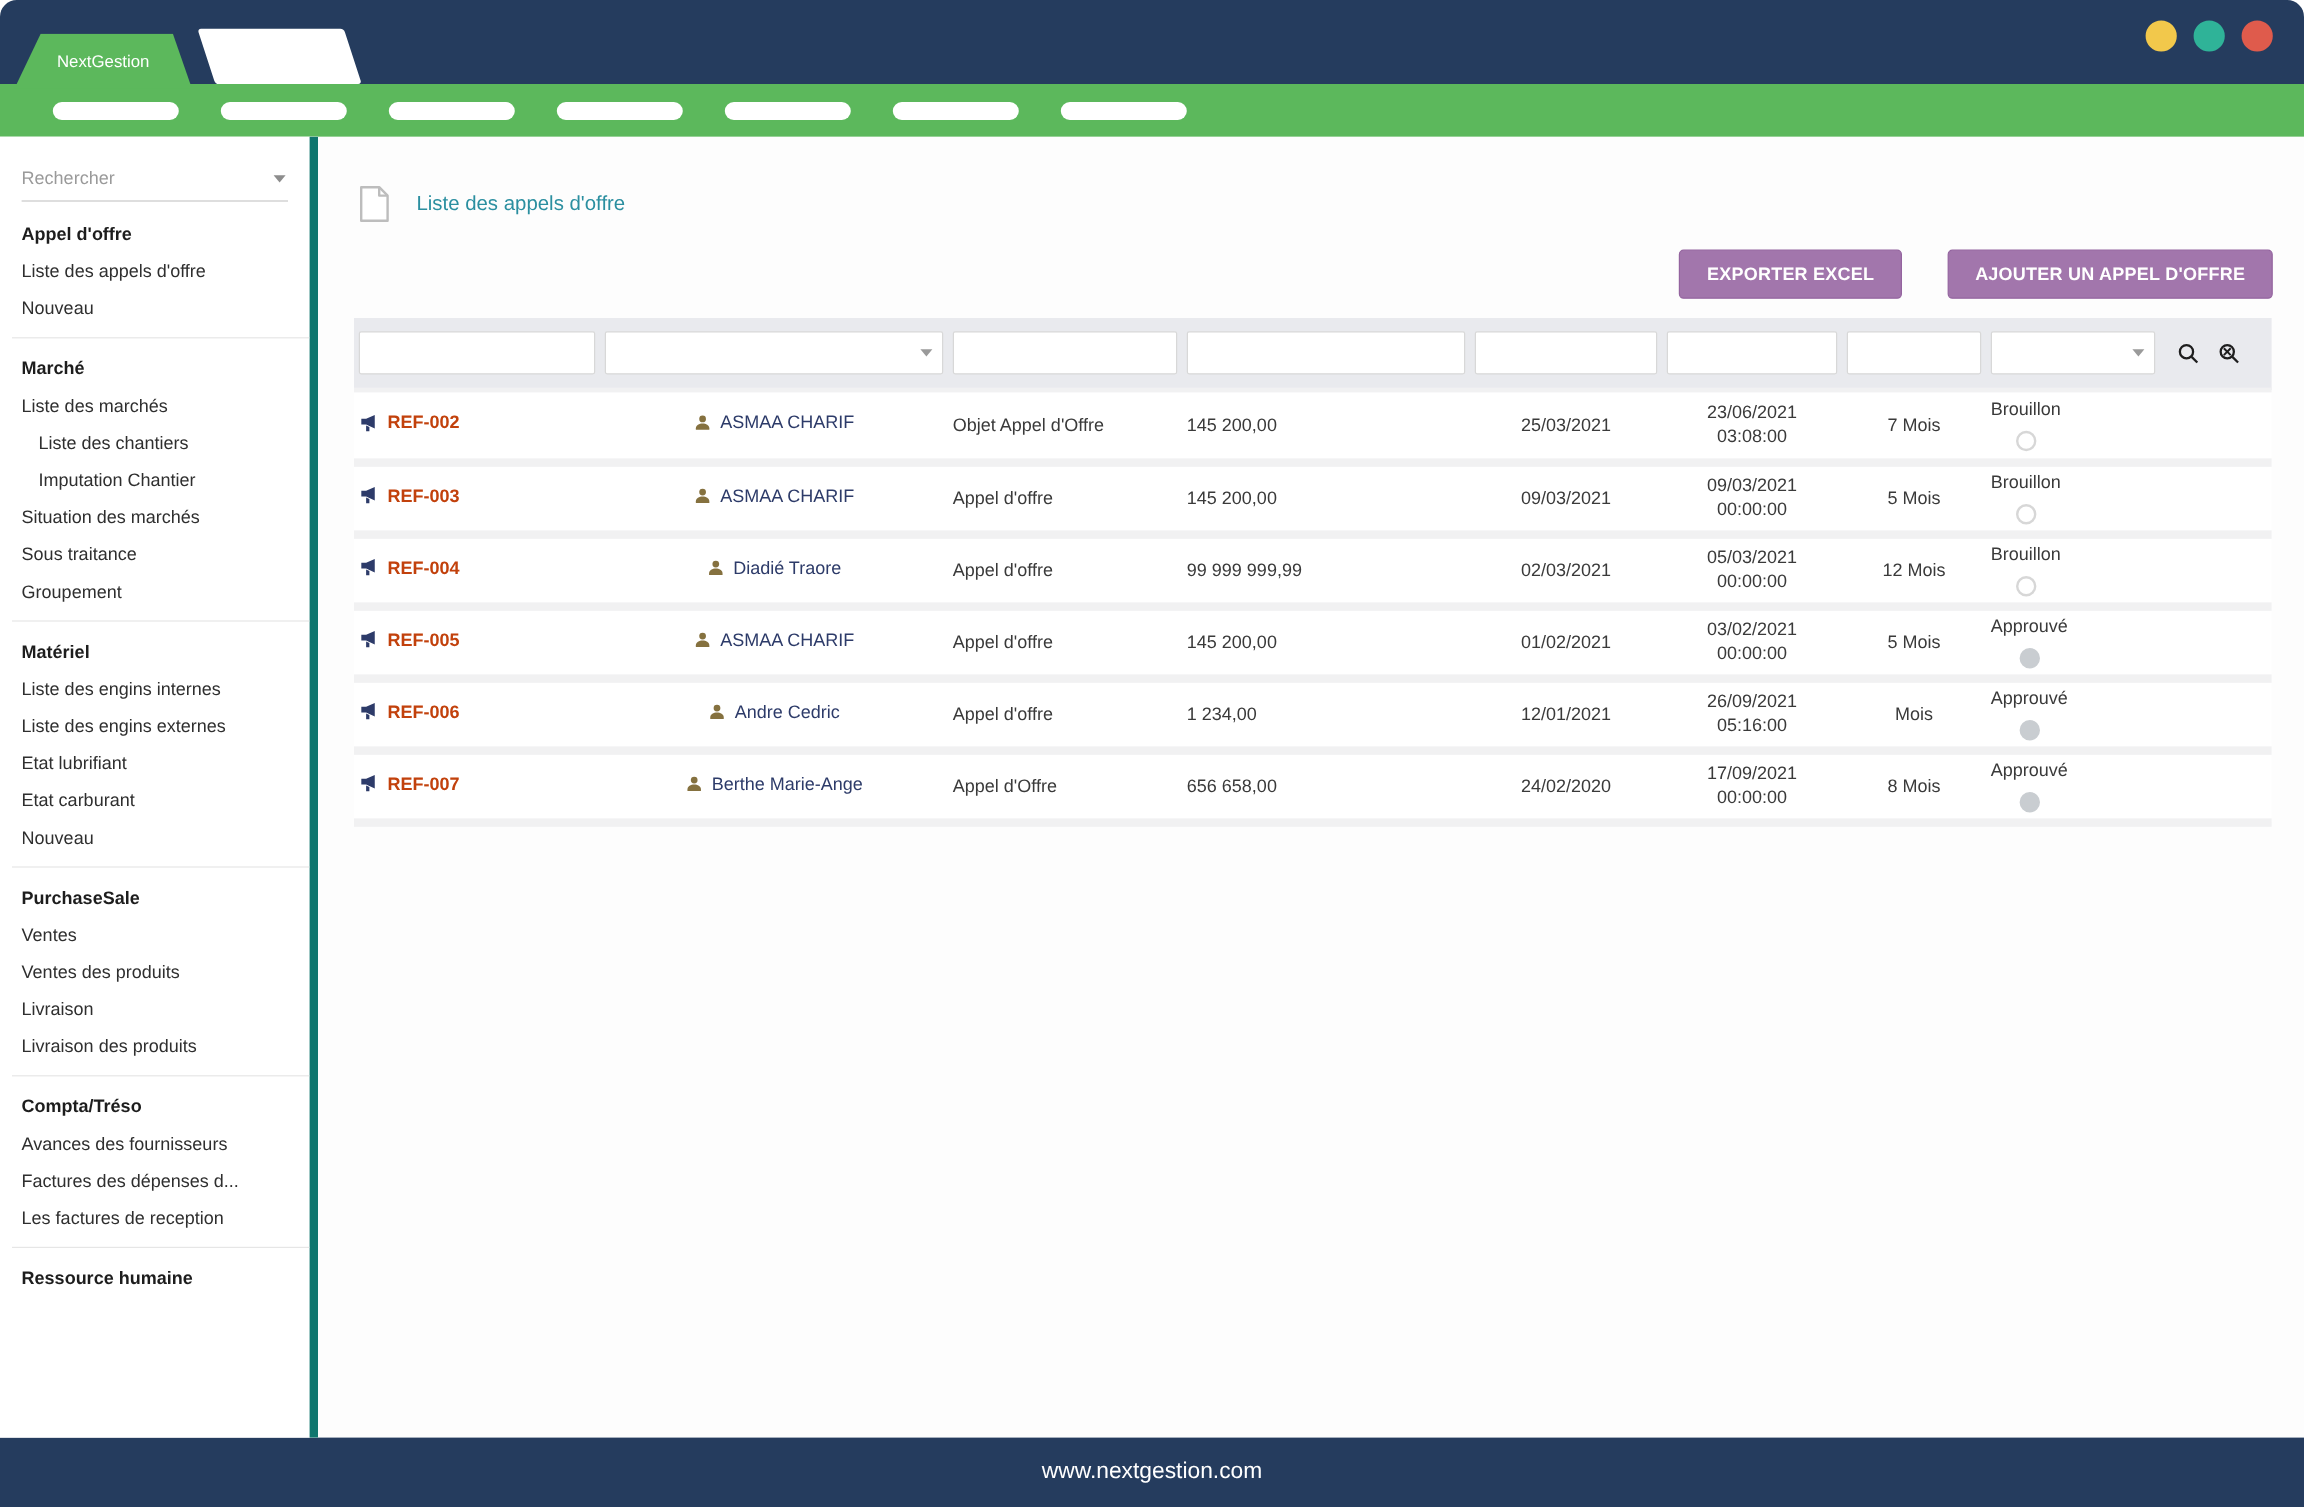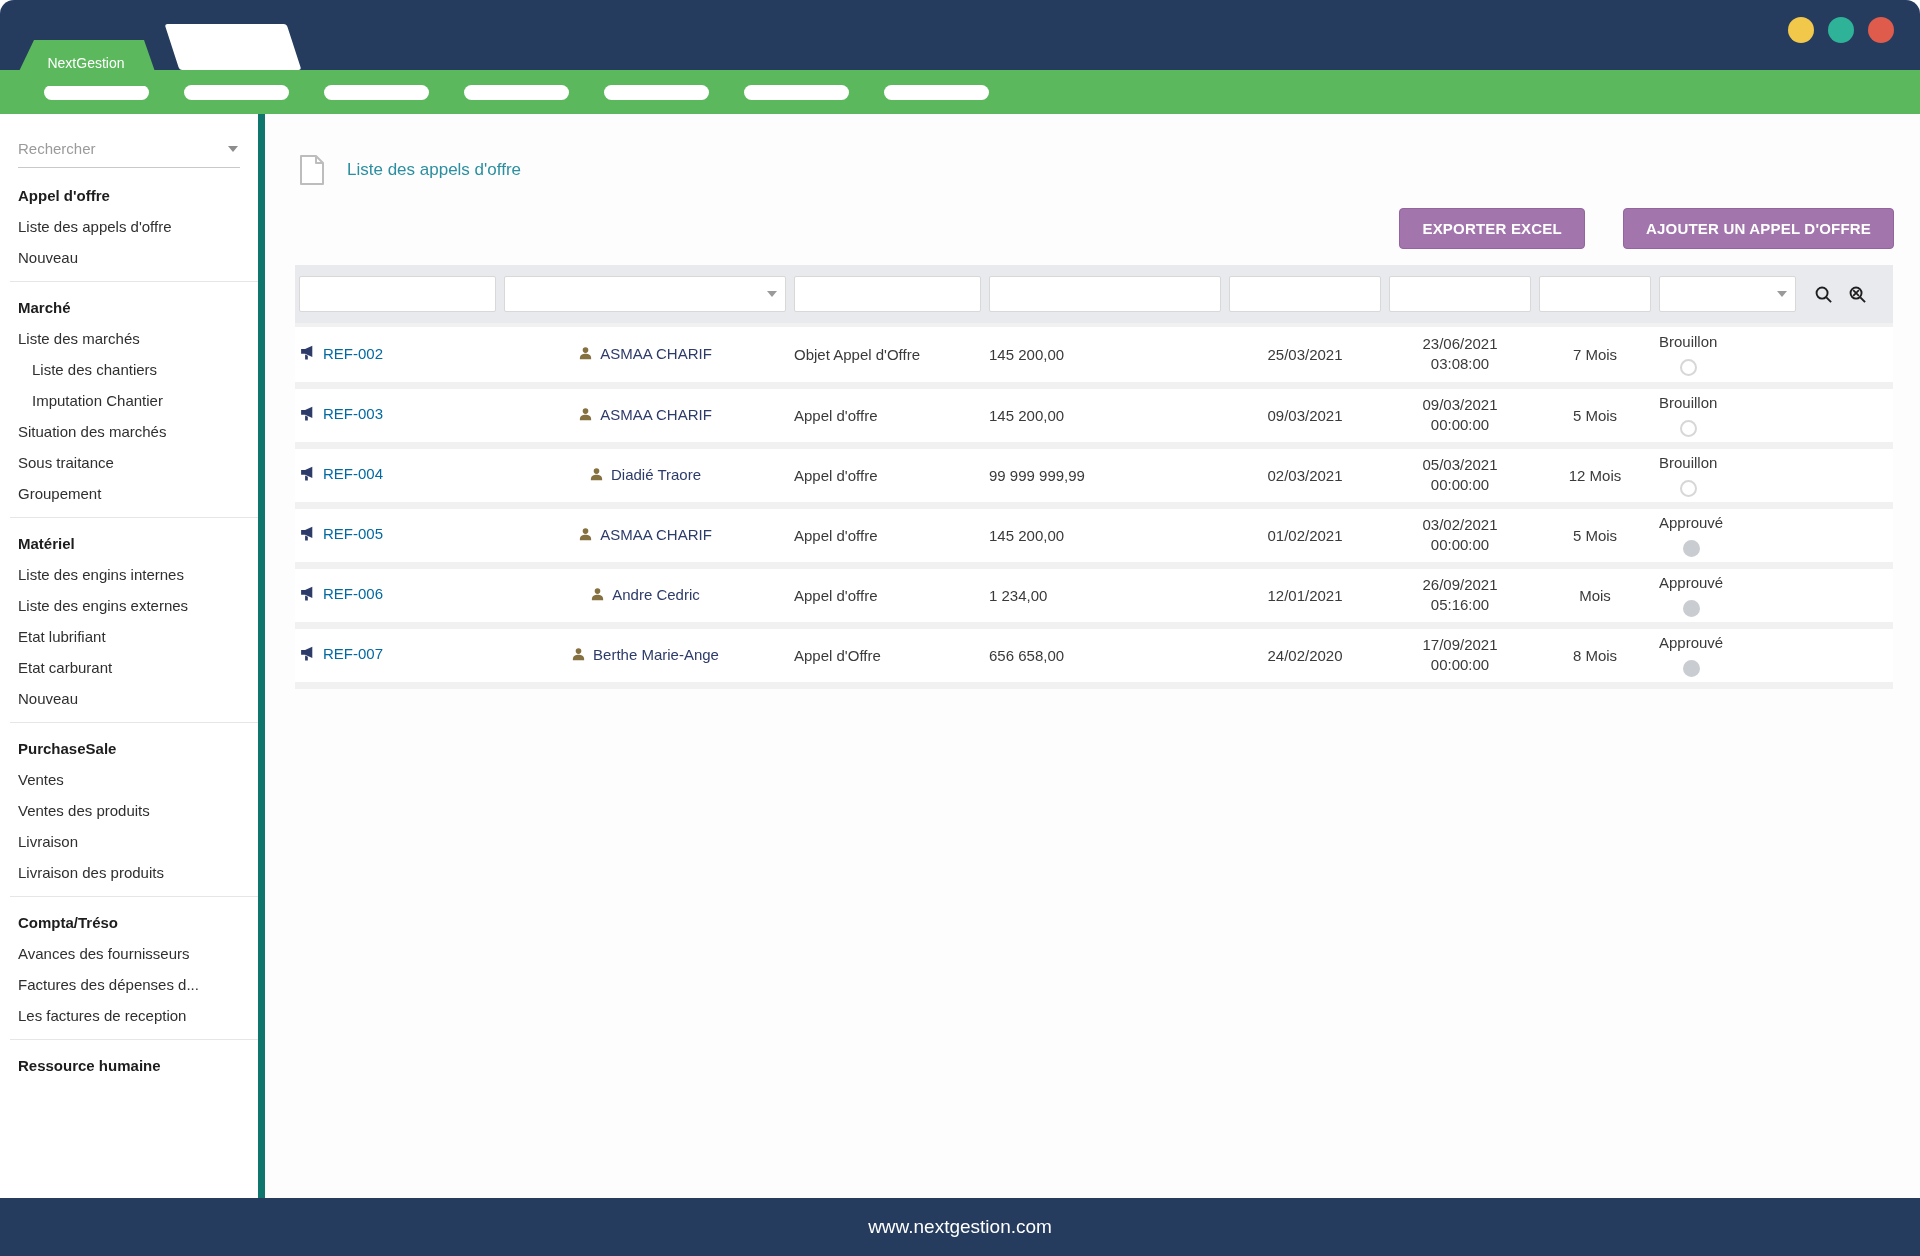--- a/index.html
+++ b/index.html
@@ -1,20 +1,20 @@
 <!DOCTYPE html>
 <html><head>
 <meta charset="utf-8">
 <style>
   * { margin:0; padding:0; box-sizing:border-box; }
   html,body { width:1920px; height:1256px; background:#ffffff; font-family:"Liberation Sans", sans-serif; overflow:hidden; }
 
   
   .topbar { position:relative; width:1920px; height:70px; background:#253C5E; border-radius:14px 14px 0 0; }
-  .tab-brand { position:absolute; left:12px; top:40px; width:148px; height:46px; background:#5CB85C;
+  .tab-brand { position:absolute; left:12px; top:28px; width:148px; height:46px; background:#5CB85C;
     clip-path:polygon(22px 0, calc(100% - 16px) 0, 100% 100%, 0 100%);
     display:flex; align-items:center; justify-content:center; }
   .tab-brand span { color:#fff; font-size:14px; }
   .tab-white { position:absolute; left:172px; top:24px; width:122px; height:46px; background:#fff; transform:skewX(18deg); border-radius:3px; }
   .win-dot { position:absolute; top:17px; width:26px; height:26px; border-radius:50%; }
   .dot-yellow { right:106px; background:#F2C84B; }
   .dot-teal   { right:66px;  background:#2FB398; }
   .dot-red    { right:26px;  background:#DF5B4C; }
 
   
@@ -54,21 +54,21 @@
     font-family:"Liberation Sans", sans-serif; font-size:14px; padding:0 8px; outline:none; }
   .filter-select { position:relative; display:flex; align-items:center; justify-content:flex-end; cursor:pointer; }
   .filter-select .caret { border-top-color:#9a9a9a; }
   .filter-icons { display:flex; align-items:center; gap:14px; padding-left:10px; }
   .icon-btn { background:none; border:none; cursor:pointer; padding:0; line-height:0; }
 
   table.grid tbody tr { background:#fff; border-bottom:7px solid #f1f1f2; }
   table.grid tbody tr:first-child { border-top:4px solid #f1f1f2; }
   table.grid td { font-size:15px; color:#3a3a3a; height:60px; vertical-align:middle; padding:0 4px; }
   td.c-ref { padding-left:20px; }
-  td.c-ref a { color:#0369a1; text-decoration:none; display:inline-flex; align-items:center; gap:7px; }
+  td.c-ref a { color:#c2410c; text-decoration:none; display:inline-flex; align-items:center; gap:7px;font-weight:bold; }
   td.c-user { text-align:center; }
   td.c-user .user-wrap { color:#2D3B69; display:inline-flex; align-items:center; gap:7px; cursor:pointer; }
   td.c-objet { padding-left:8px; }
   td.c-montant { padding-right:14px; }
   td.c-date, td.c-open, td.c-delai { text-align:center; }
   td.c-open { white-space:pre-line; line-height:1.35; }
   td.c-etat { padding-left:14px; }
   .etat-wrap { display:inline-flex; align-items:center; gap:9px;flex-direction:column; }
   .status-dot { width:17px; height:17px; border-radius:50%; flex:none; }
   .status-dot.outline { background:#fff; border:2px solid #d7d7d7; }

